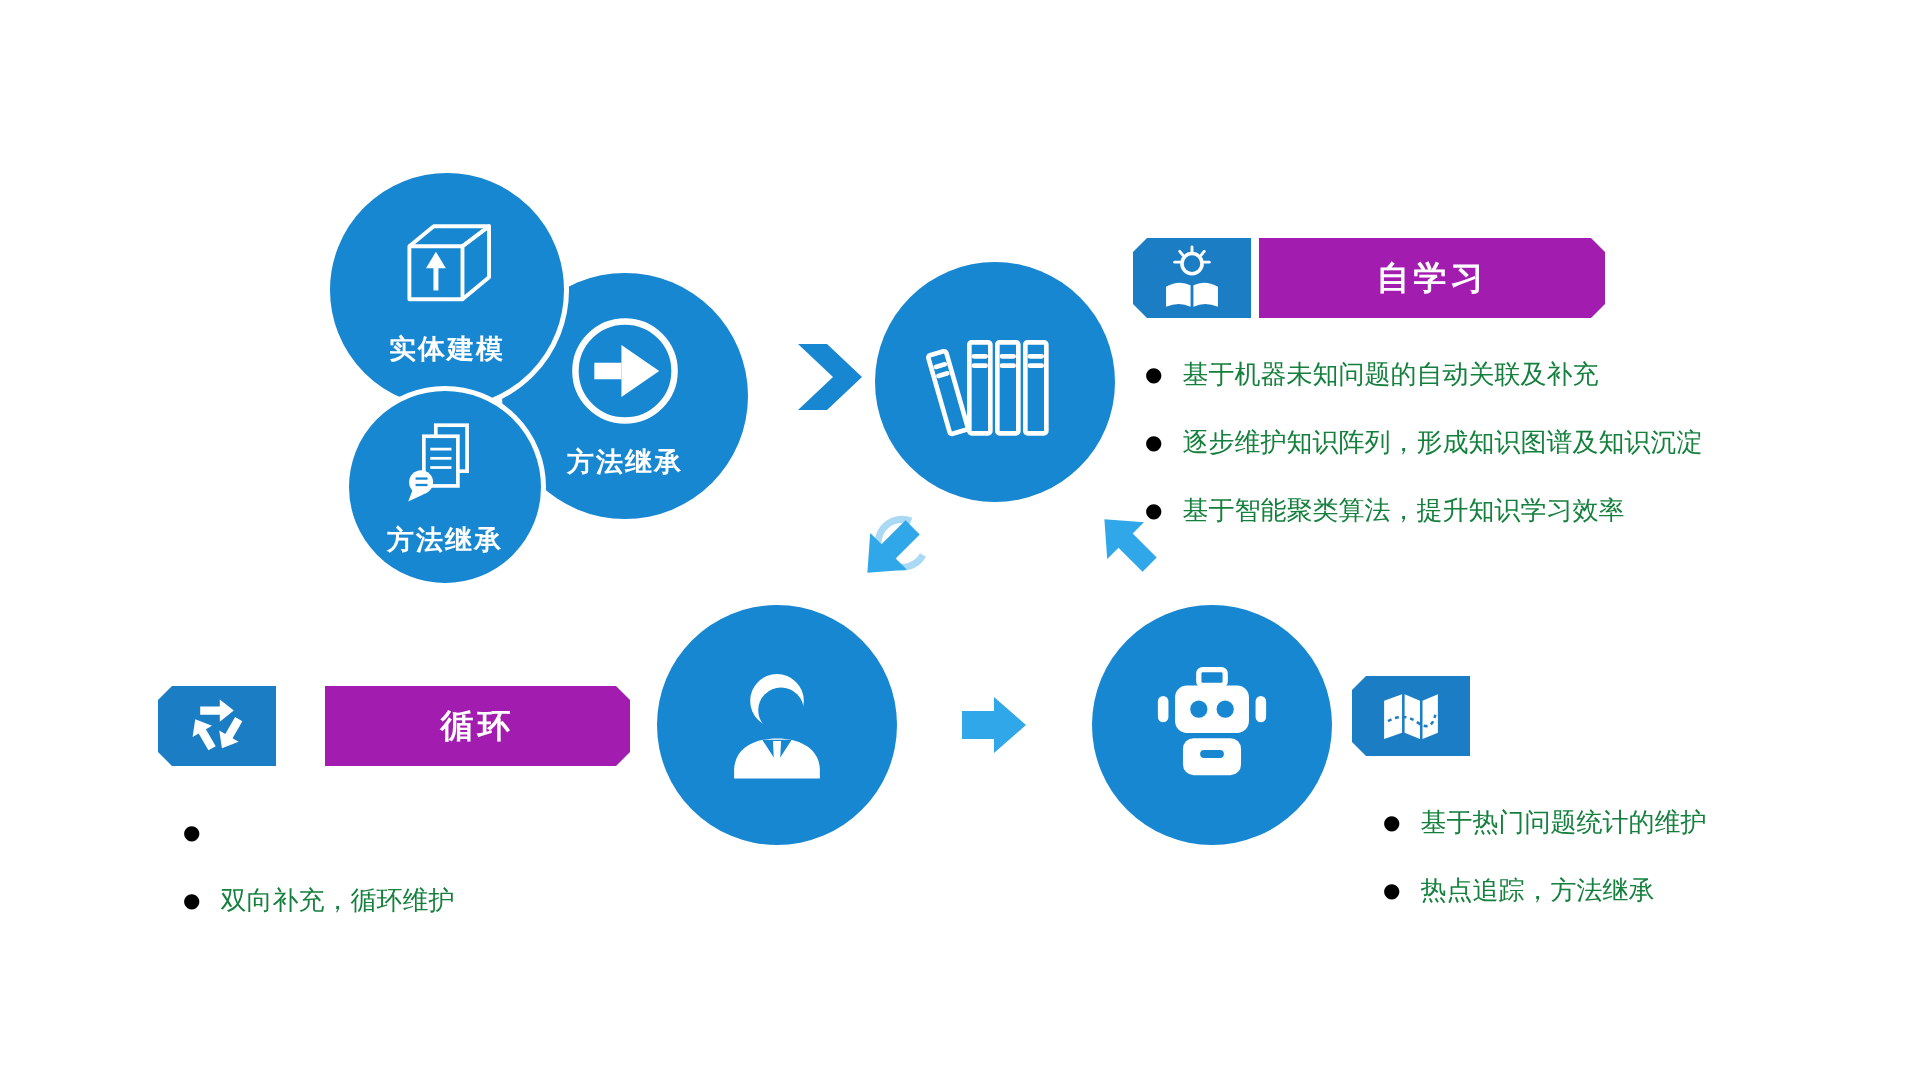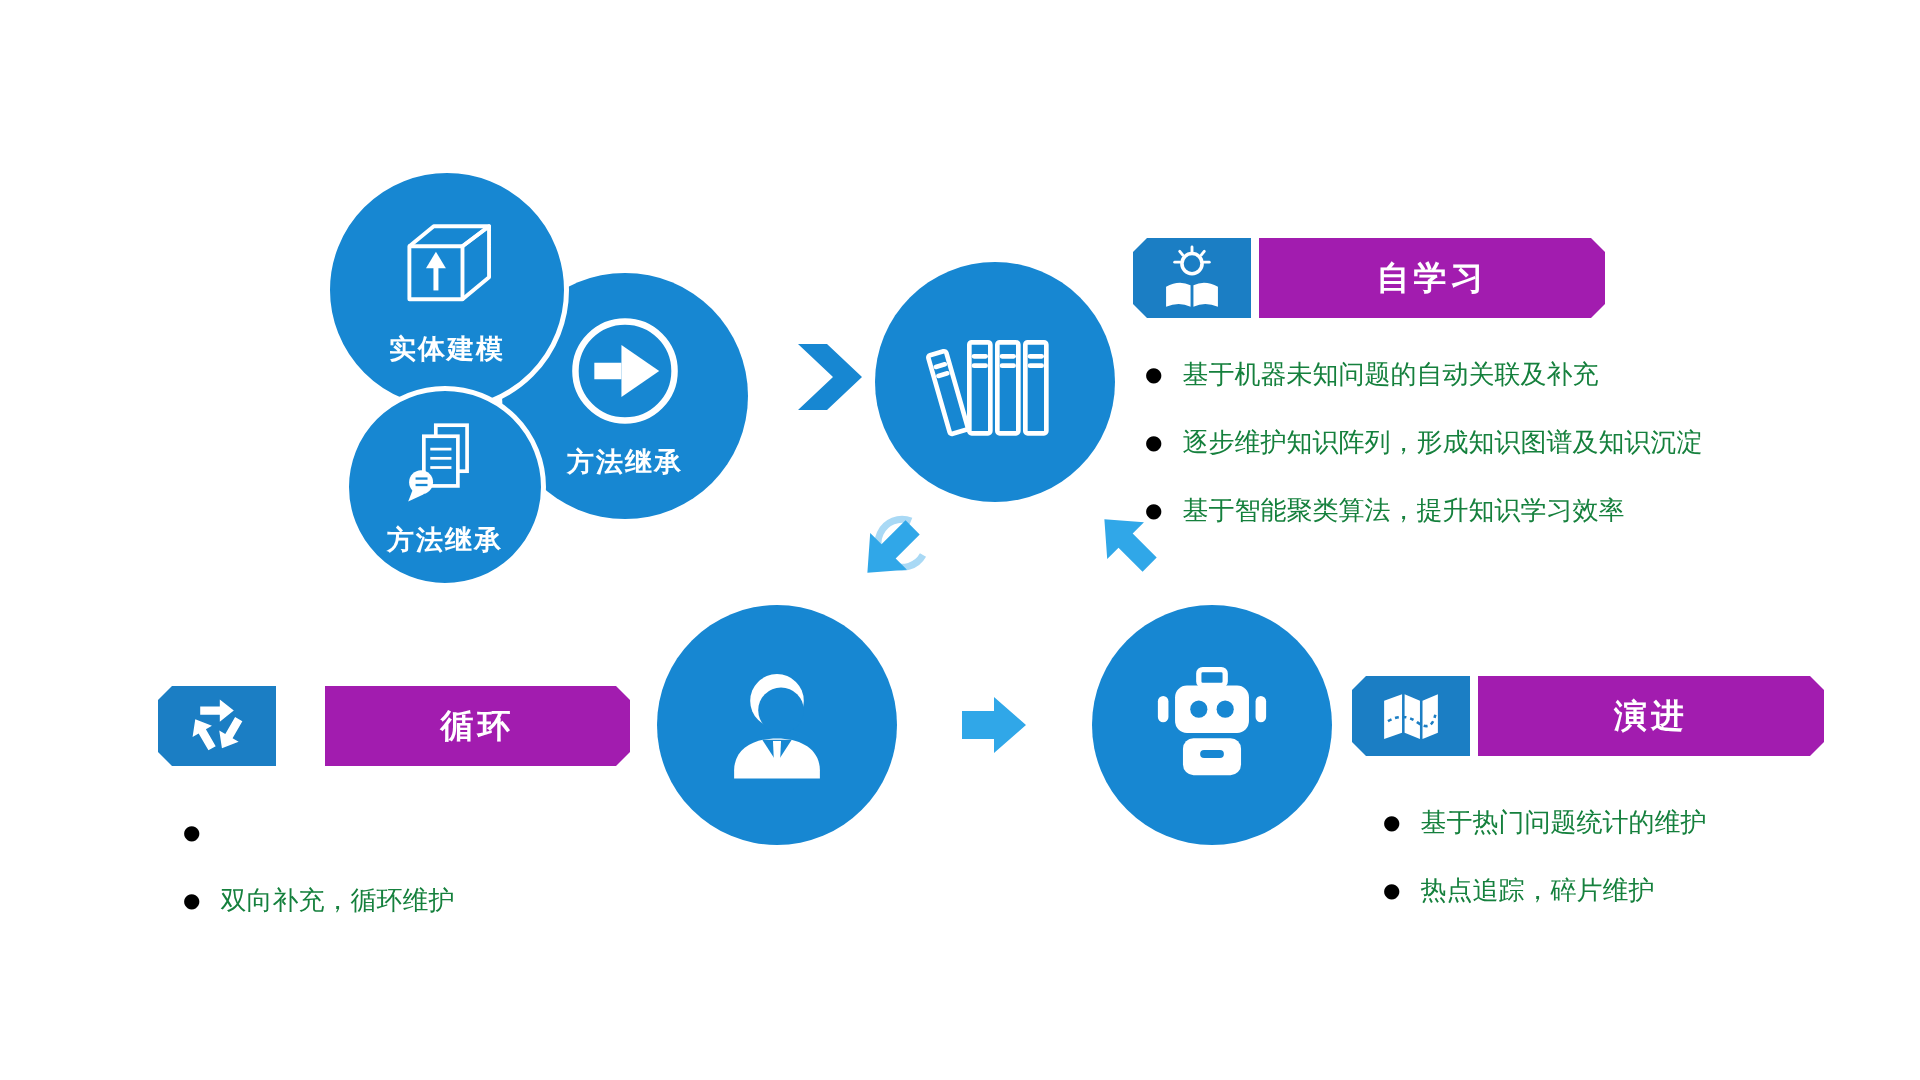--- a/index.html
+++ b/index.html
@@ -222,29 +222,26 @@
 
   <div class="banner" id="evolution-banner">
     <div class="banner-icon">
       <svg width="64" height="64" viewBox="0 0 100 100">
         <polygon points="8,26 36,16 36,76 8,86" fill="#fff"></polygon>
         <polygon points="40,16 64,26 64,86 40,76" fill="#fff"></polygon>
         <polygon points="68,26 92,16 92,76 68,86" fill="#fff"></polygon>
         <path d="M14,58 Q38,44 60,60 T88,48" stroke="#1b7ec4" stroke-width="4" fill="none" stroke-dasharray="6 6"></path>
       </svg>
     </div>
-    <div class="banner-bar">
-      <span class="banner-title">演进</span>
-    </div>
   </div>
 
   <div class="bullets" id="evolution-bullets">
     <div class="bullet-row">
       <span class="bullet-dot">●</span>
       <span class="bullet-text">基于热门问题统计的维护</span>
     </div>
     <div class="bullet-row">
       <span class="bullet-dot">●</span>
-      <span class="bullet-text">热点追踪，碎片维护</span>
+      <span class="bullet-text">热点追踪，方法继承</span>
     </div>
   </div>
 
 </div>
 
 </body></html>

